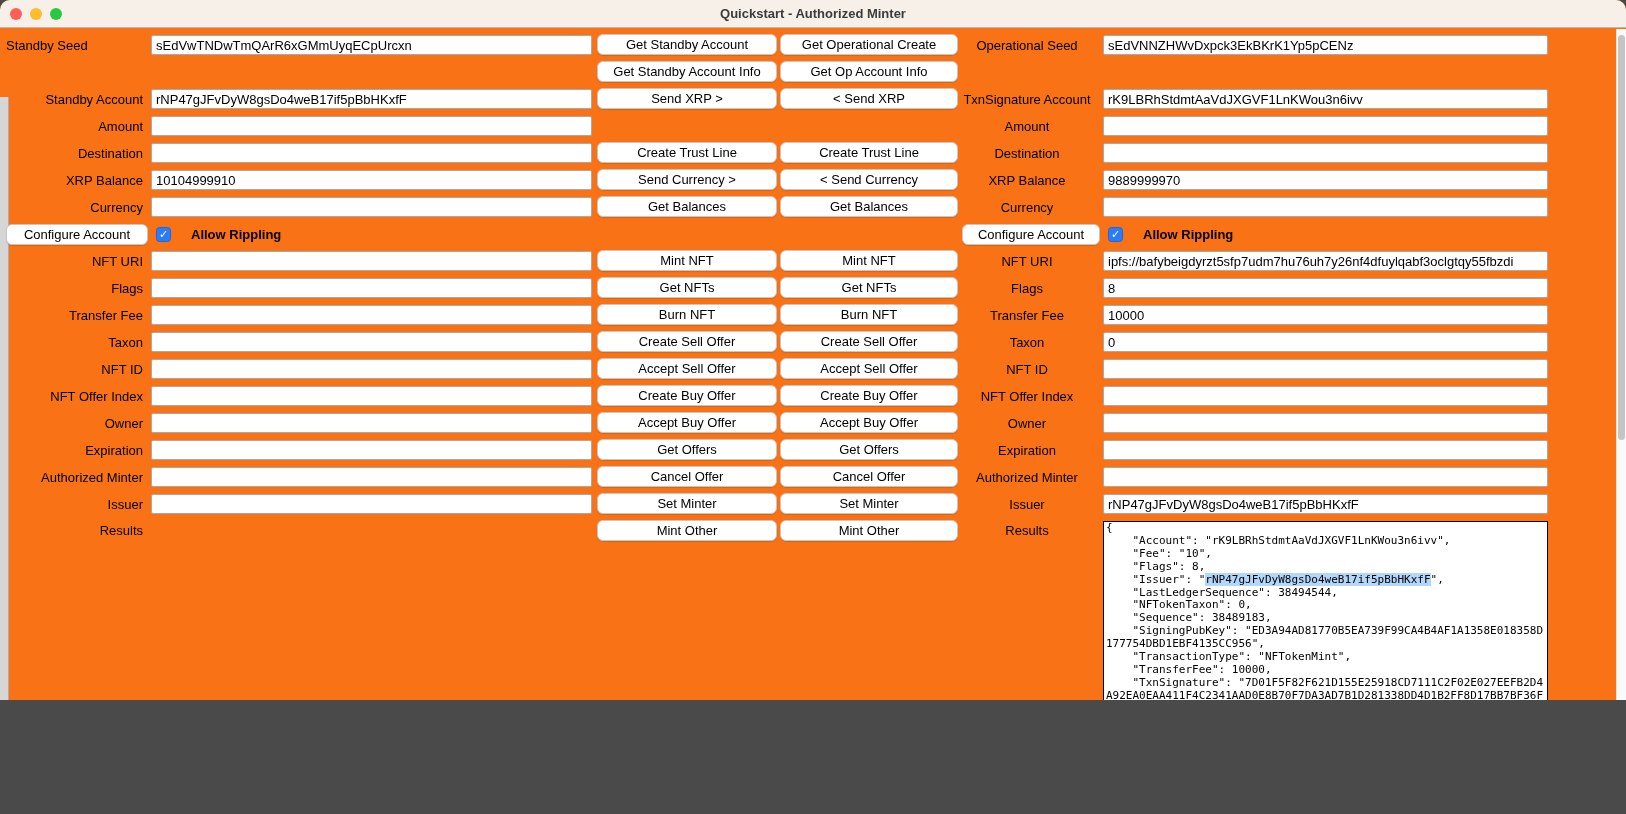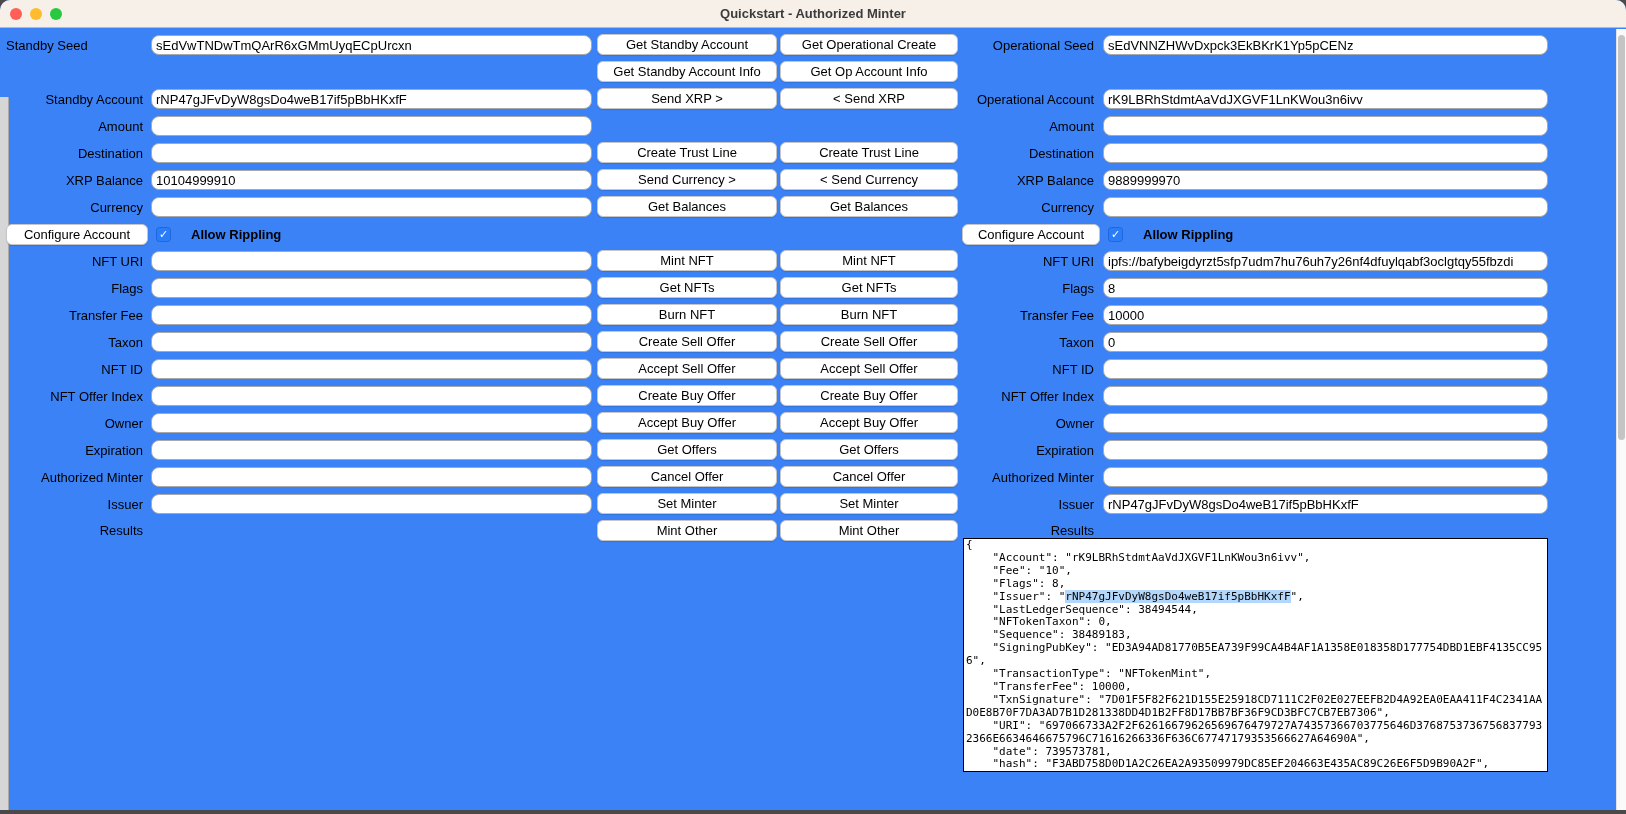--- a/index.html
+++ b/index.html
@@ -1,19 +1,19 @@
 <!DOCTYPE html>
 <html><head>
 <meta charset="utf-8">
 <style>
   * { margin:0; padding:0; box-sizing:border-box; }
   html,body { width:1626px; height:814px; }
   body { font-family:"Liberation Sans","DejaVu Sans",sans-serif; background:#4a4a4a; }
 
-  .window { position:relative; width:1626px; height:810px; background:#3b82f6;
+  .window { position:relative; width:1626px; height:700px; background:#f97316;
             overflow:hidden; border-radius:10px 10px 0 0; }
 
   
   .titlebar { position:absolute; top:0; left:0; right:0; height:28px; background:#f7f0e9;
               border-bottom:1px solid #bfb7ae; display:flex; align-items:center; justify-content:center; z-index:5; }
   .title { font-size:13px; font-weight:bold; color:#3b3b3b; }
   .lights { position:absolute; left:10px; top:8px; display:flex; gap:8px; }
   .light { width:12px; height:12px; border-radius:50%; }
   .light.red { background:#ff5f57; } .light.yellow { background:#febc2e; } .light.green { background:#28c840; }
 
@@ -28,45 +28,45 @@
   
   .col { position:absolute; top:35px; display:flex; flex-direction:column; gap:7px; z-index:1; }
   .col-left  { left:0px;   width:592px; }
   .col-right { left:960px; width:588px; }
   .btncol.bc1 { left:597px; width:180px; }
   .btncol.bc2 { left:780px; width:178px; }
 
   .row { height:20px; display:flex; align-items:center; }
   .lbl { font-size:13px; color:#000; flex:none; white-space:nowrap; }
   .col-left  .lbl { width:148px; text-align:right; padding-right:5px; }
-  .col-right .lbl { width:140px; text-align:right; padding-right:6px; }
+  .col-right .lbl { width:140px; text-align:center; padding-right:6px; }
   .lbl.edge { text-align:left; padding-left:6px; }
 
-  .field { flex:1; height:20px; background:#fff; border:1px solid #a9a9a9; border-radius:8px;
+  .field { flex:1; height:20px; background:#fff; border:1px solid #a9a9a9; border-radius:2px;
            font-family:"Liberation Sans","DejaVu Sans",sans-serif; font-size:13px; color:#000;
            padding:0 4px; margin-left:3px; outline:none; }
 
   .btn { width:100%; height:21px; background:#fff; border:1px solid #c6c6c6; border-radius:6px;
          font-family:"Liberation Sans","DejaVu Sans",sans-serif; font-size:13px; color:#000;
          box-shadow:0 1px 1px rgba(0,0,0,.12); }
   .brow { height:20px; }
   .brow .btn { margin-top:-1px; }
 
   
   .cfg-row { display:flex; align-items:center; }
   .col-left  .cfg-btn { flex:none; width:142px; margin-left:6px; }
   .col-right .cfg-btn { flex:none; width:138px; margin-left:2px; }
   .checkbox { flex:none; width:15px; height:15px; margin-left:8px; background:#2b7cf8;
               border:1px solid #1f66d8; border-radius:3.5px; display:flex; align-items:center;
               justify-content:center; }
   .checkmark { color:#fff; font-size:11px; font-weight:bold; line-height:1; }
   .cb-label { font-size:13px; font-weight:bold; margin-left:20px; color:#000; }
 
   
-  .results-row { height:auto; align-items:flex-start;flex-direction:column; }
+  .results-row { height:auto; align-items:flex-start; }
   .results-row .lbl { padding-top:2px; }
   .results-empty { flex:1; height:20px; margin-left:3px; }
   .results-box { flex:1; margin-left:3px; height:300px; background:#fff; border:1.5px solid #000;
                  font-family:"DejaVu Sans Mono","Liberation Mono",monospace; font-size:11px;
                  line-height:12.9px; color:#000; white-space:pre-wrap; word-break:break-all;
                  padding:0 2px; overflow:hidden; }
   .sel { background:#b3d6fb; }
 </style>
 </head>
 <body>
@@ -207,21 +207,21 @@
     <div class="brow"><button class="btn">Mint Other</button></div>
   </div>
 
   <div class="col col-right">
     <div class="row">
       <div class="lbl">Operational Seed</div>
       <input class="field" value="sEdVNNZHWvDxpck3EkBKrK1Yp5pCENz" style="">
     </div>
     <div class="row"></div>
     <div class="row">
-      <div class="lbl">Operational Account</div>
+      <div class="lbl">TxnSignature Account</div>
       <input class="field" value="rK9LBRhStdmtAaVdJXGVF1LnKWou3n6ivv" style="">
     </div>
     <div class="row">
       <div class="lbl">Amount</div>
       <input class="field" value="" style="">
     </div>
     <div class="row">
       <div class="lbl">Destination</div>
       <input class="field" value="" style="">
     </div>

